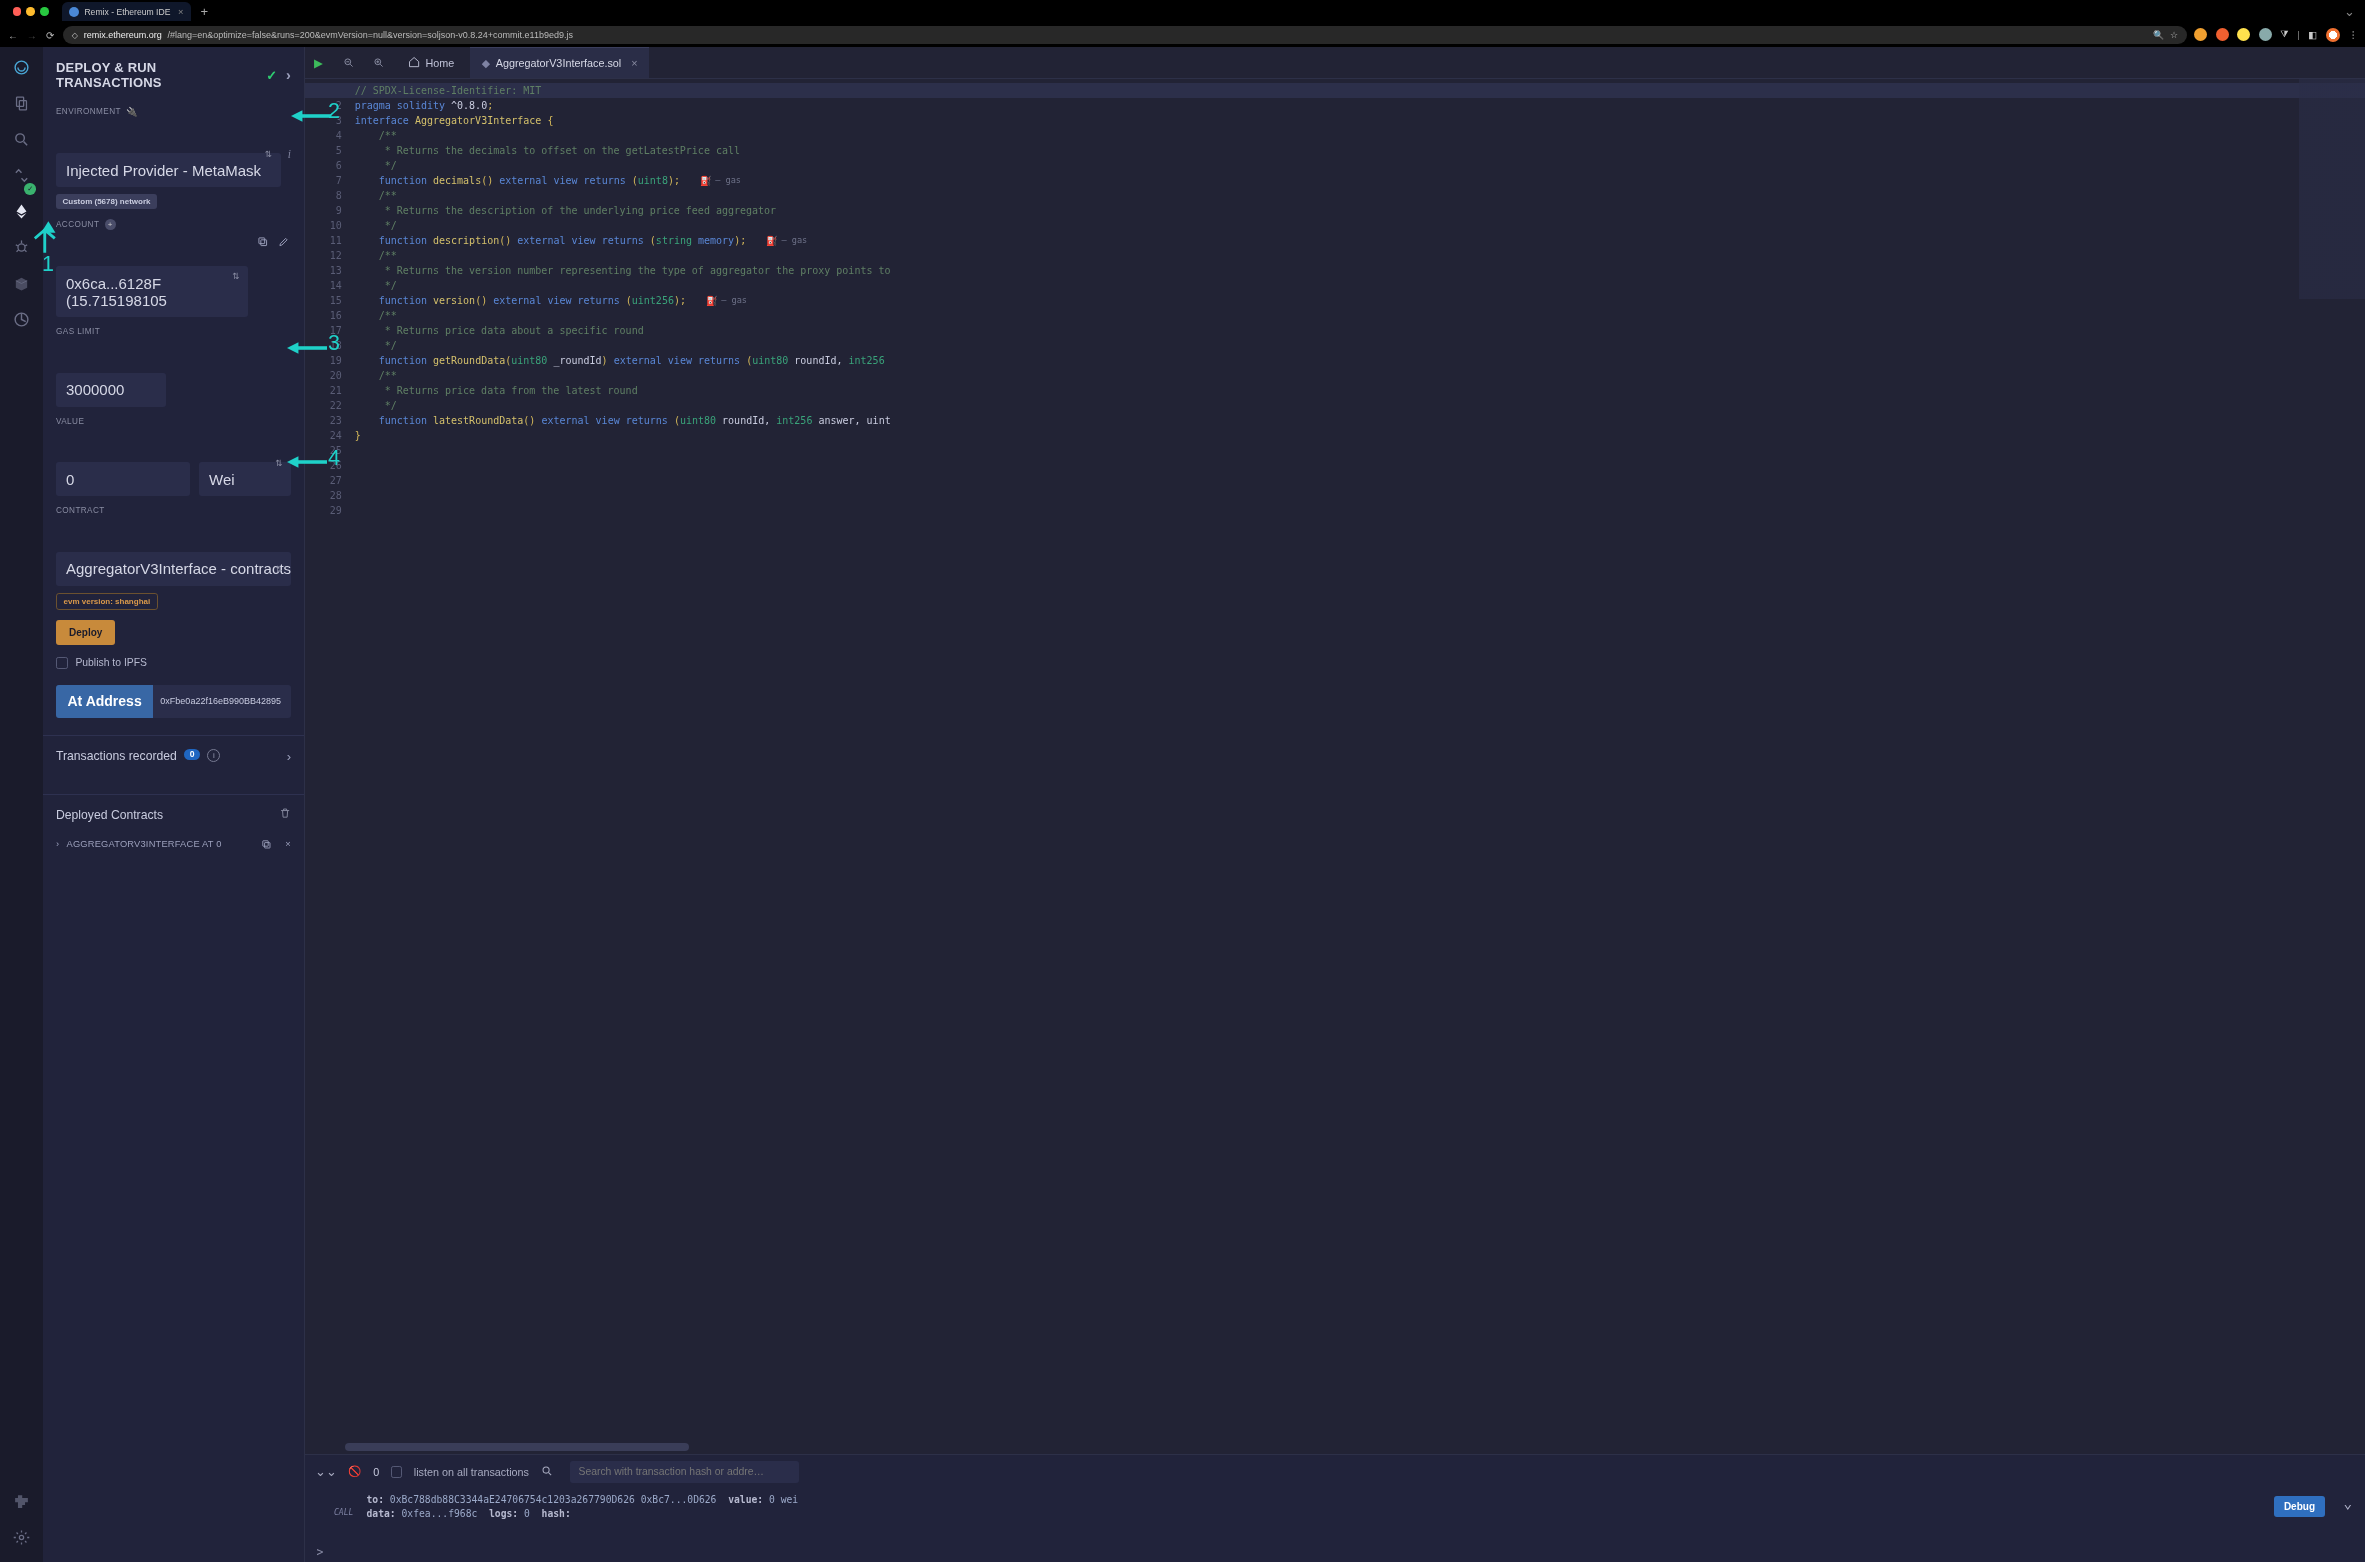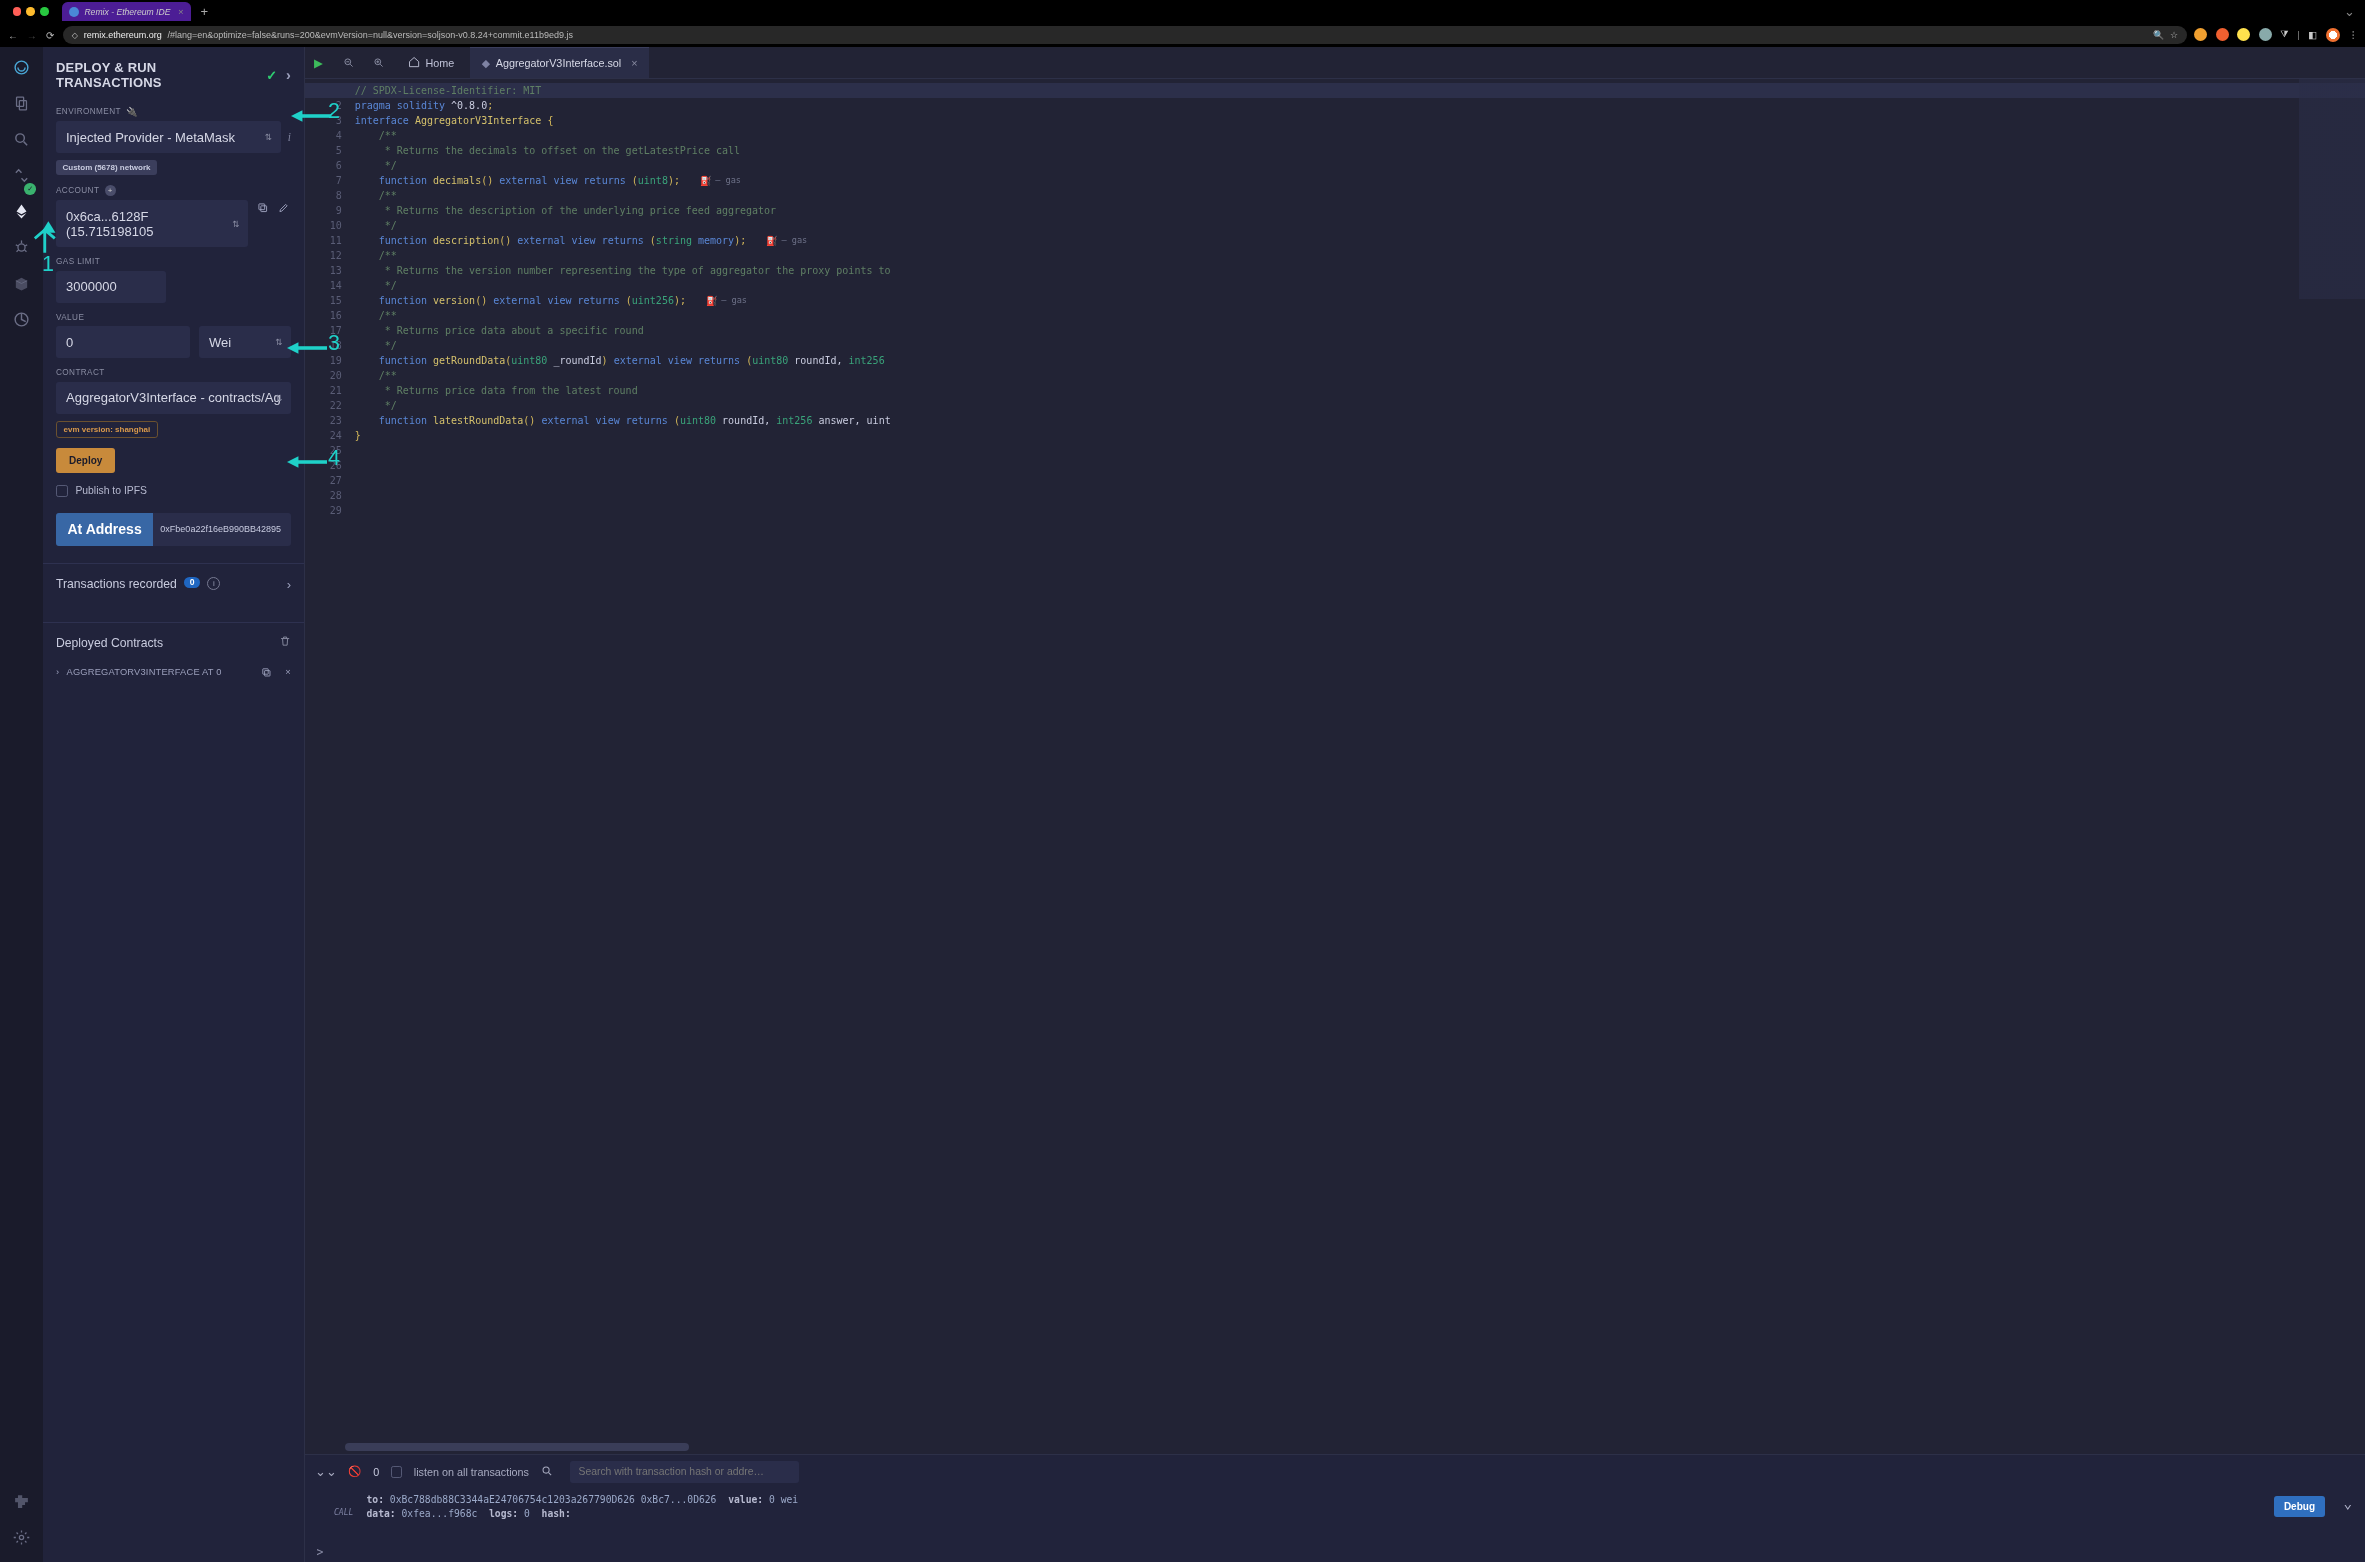--- a/index.html
+++ b/index.html
@@ -20,24 +20,23 @@
     align-items: center;
     height: 23px;
     padding-left: 5.7px;
     gap: 5.7px;
   }
   .traffic-lights { display:flex; gap:5px; padding:0 7.2px;}
   .tlight { width:8.6px; height:8.6px; border-radius:50%; }
   .red{background:#ff5f57}.yellow{background:#febc2e}.green{background:#28c840}
   .tab {
     display:flex; align-items:center; gap:5.7px;
-    background:#4c1d95; color:#ccc; font-size:8.6px;
+    background:#0f172a; color:#ccc; font-size:8.6px;
     padding:4.3px 7.2px; border-radius:5.7px 5.7px 0 0;
     min-width:129px;
-    font-style:italic;
   }
   .tab .favicon{width:10px;height:10px;border-radius:50%;background:#4a88d6}
   .tab .close-x{margin-left:auto;color:#888;font-size:9.3px}
   .new-tab{color:#aaa;font-size:13px;padding:0 4.3px}
   .chrome-toolbar{
     display:flex;align-items:center;gap:7.2px;padding:2.9px 7.2px;height:24px;color:#bbb;font-size:9.3px;
   }
   .url-bar{
     flex:1;background:#282828;border-radius:11.5px;padding:3.6px 8.6px;color:#bbb;
     display:flex;align-items:center;gap:5.7px;font-size:9px;overflow:hidden;white-space:nowrap;
@@ -71,22 +70,22 @@
   }
   .panel-header{
     display:flex;align-items:center;gap:8.6px;padding:13px 13px 5.7px;color:#d6d8e6;font-weight:600;font-size:13px;letter-spacing:0.2px;
   }
   .panel-header .chk{color:#2ecc71;font-size:13px}
   .panel-header .chev{margin-left:auto;color:#9ca0bc;font-size:14.3px}
   .section-label{font-size:8.2px;color:#8a8da3;letter-spacing:0.4px;padding:10px 13px 4.3px;display:flex;align-items:center;gap:5.7px}
   .section-label .mini-icn{font-size:9.3px;color:#8a8da3}
   .field-row{padding:0 13px}
   .sel, .inp {
-    width:100%;background:#2a2d4a;border:none;color:#d6d8e6;font-size:13px;
-    padding:8.6px 10px;border-radius:2.9px;appearance:none;position:relative;
+    width:100%;background:#2a2d4a;border:none;color:#d6d8e6;font-size:15px;
+    padding:8.6px 10px;border-radius:2.9px;appearance:none;position:relative;margin-top:32px;
   }
   .sel-wrap{position:relative}
   .sel-wrap::after{content:"⇅";position:absolute;right:8.6px;top:50%;transform:translateY(-50%);color:#8a8da3;font-size:8.6px}
   .env-row{display:flex;align-items:center;gap:7.2px;padding:0 13px}
   .env-row .sel-wrap{flex:1}
   .info-i{color:#7f839d;font-family:serif;font-style:italic;font-size:11.5px;cursor:pointer}
   .pill{display:inline-block;background:#3b3e5c;color:#c9ccdf;font-size:8px;font-weight:600;padding:2.9px 6.5px;border-radius:2.9px;margin:7.2px 0 0 13px}
   .pill.orange{color:#d9994b;background:transparent;border:0.7px solid #6b512f}
   .account-wrap{display:flex;gap:7.2px;align-items:flex-start;padding:0 13px}
   .account-wrap .sel-wrap{flex:1}

